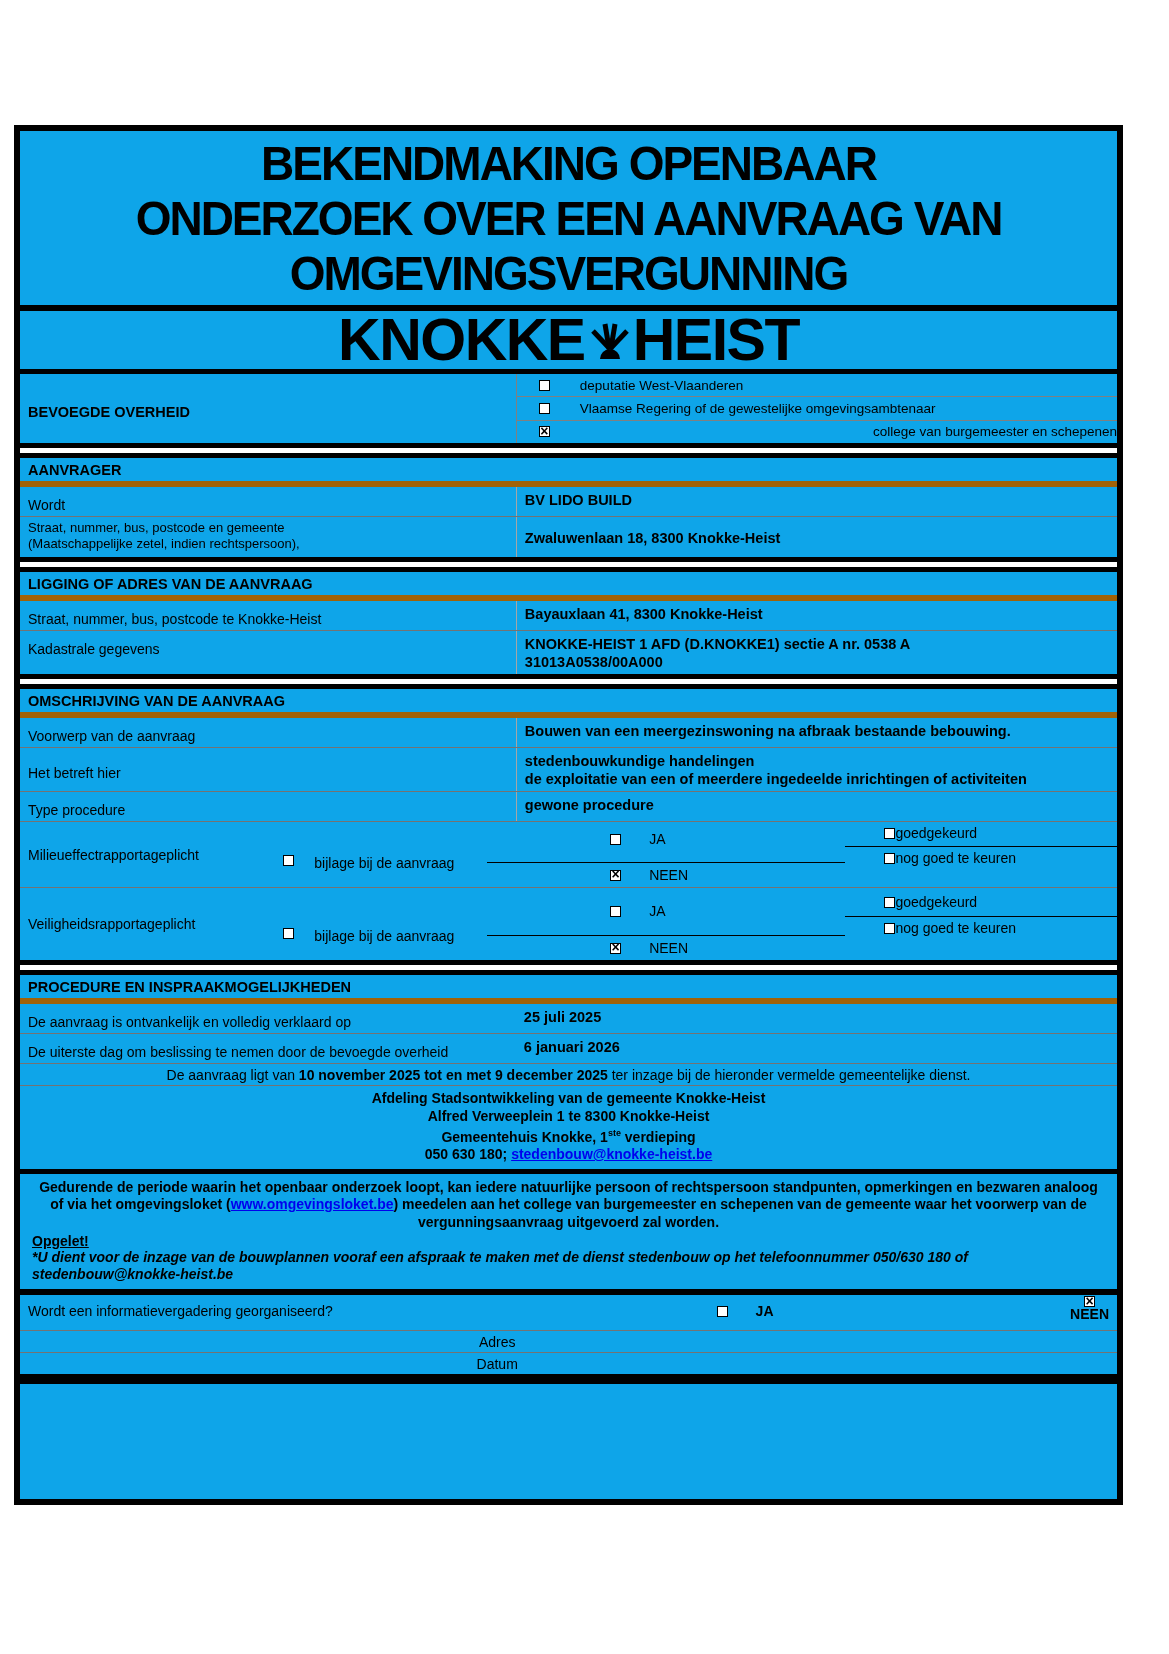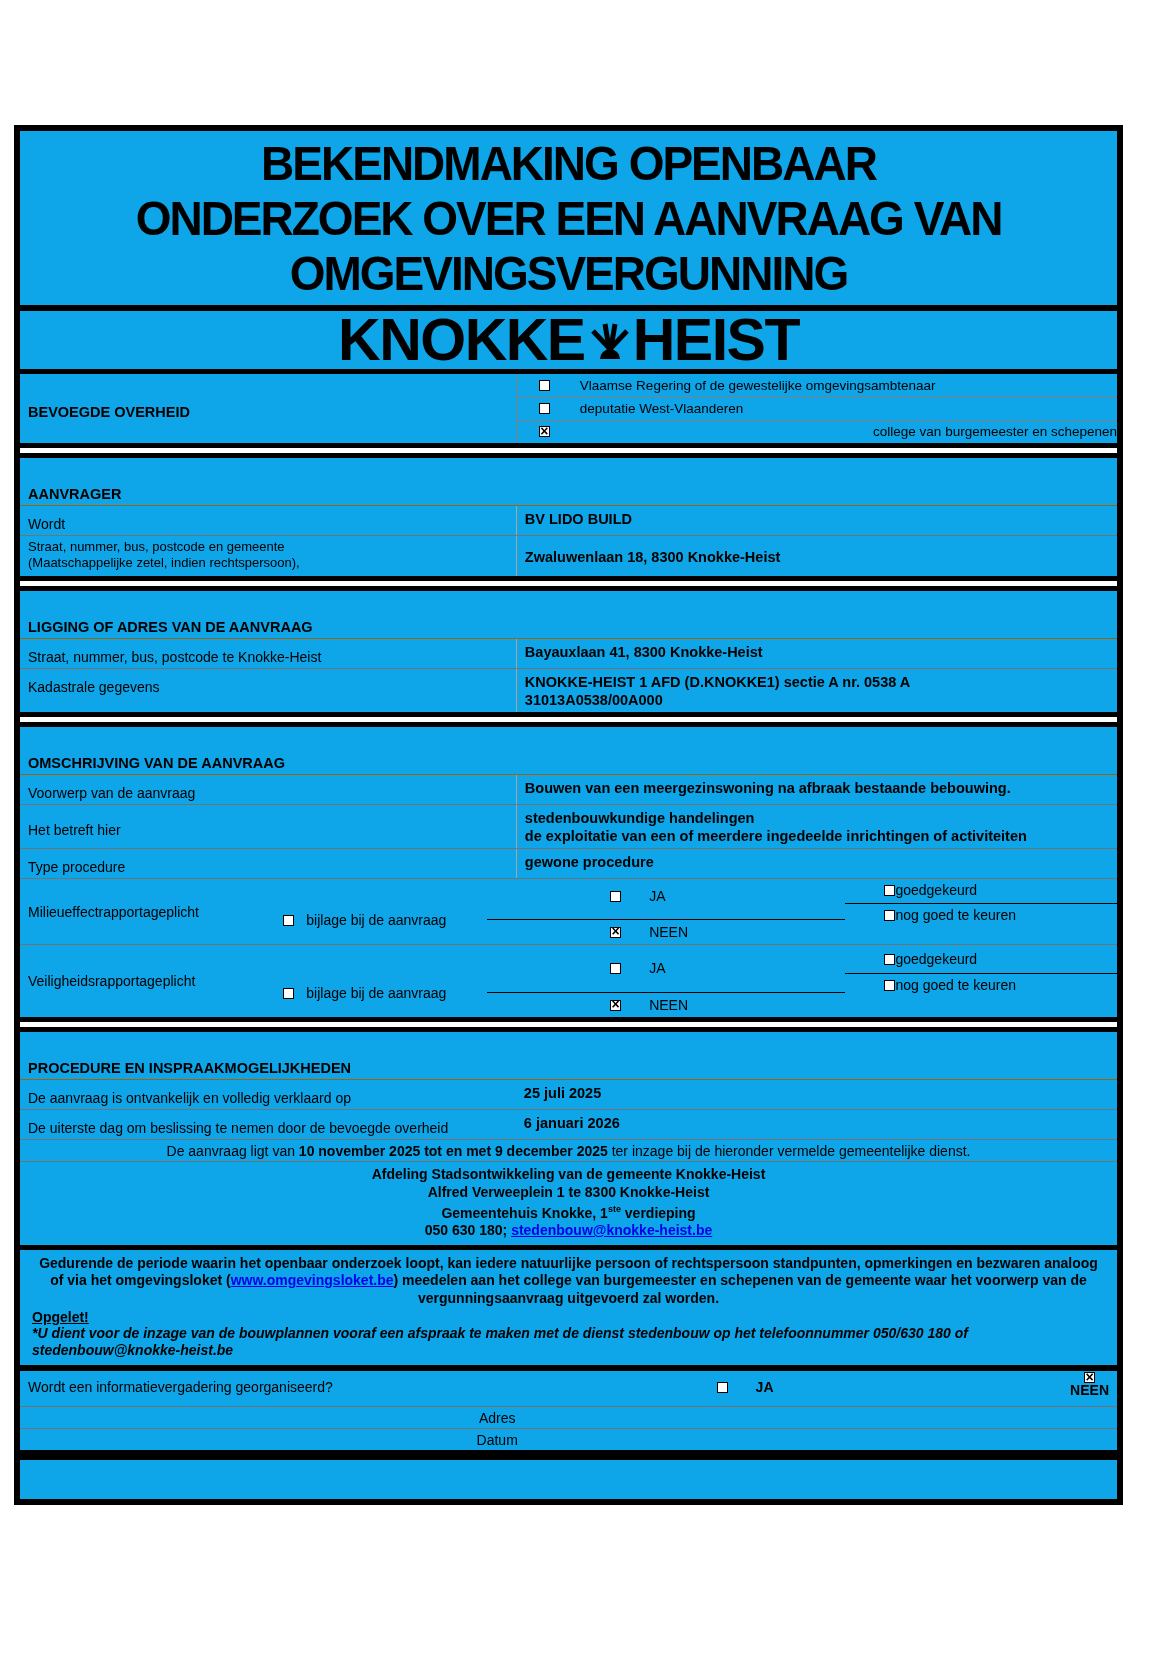--- a/index.html
+++ b/index.html
@@ -14,40 +14,40 @@
   }
   
   .title-block { height:180px; border-bottom:6px solid #000; display:flex; flex-direction:column; justify-content:center; text-align:center; padding:4px 0; }
   .title-line { font-size:46px; font-weight:bold; letter-spacing:-2px; line-height:55px; transform:scaleY(1.04); }
   
   .logo-row { height:58px; display:flex; align-items:center; justify-content:center; }
   .logo { display:flex; align-items:flex-start; font-size:59px; font-weight:bold; letter-spacing:-1.5px; line-height:1; }
   .logo svg { margin:0 2px 1px 4px; }
   
   .sec { border-top:5px solid #000; }
-  .sec-hdr { font-weight:bold; font-size:14.5px; padding:4px 8px 3px; border-bottom:1px solid #a16207;margin-top:24px; }
+  .sec-hdr { font-weight:bold; font-size:14.5px; padding:4px 8px 3px; border-bottom:6px solid #a16207; }
   .row { display:flex; border-bottom:1px solid #737373; align-items:stretch; }
   .row:last-child { border-bottom:none; }
   .lbl { width:45.2%; padding:10px 8px 3px; font-size:14px; }
   .lbl.small { font-size:13px; line-height:15.5px; padding-top:3px; }
   .val { flex:1; padding:4px 8px 3px; font-weight:bold; font-size:14.5px; border-left:1px solid #a6a6a6; line-height:18px; }
   .spacer { border-top:5px solid #000; border-bottom:5px solid #000; height:15px; background:#fff; }
   
   .cb { display:inline-block; width:11px; height:11px; border:1.6px solid #000; position:relative; flex:none; background:#fff; }
   .cb.checked::before { content:"\00D7"; position:absolute; left:50%; top:50%; transform:translate(-50%,-56%); font-size:14px; font-weight:bold; line-height:1; }
   
   .bevoegde { display:flex; min-height:74px; }
   .bevoegde .lbl { display:flex; align-items:center; font-weight:bold; font-size:14.5px; }
   .opt-col { flex:1; display:flex; flex-direction:column; border-left:1px solid #808080; }
   .opt { flex:1; display:flex; align-items:center; gap:30px; padding-left:22px; font-size:13.5px; border-bottom:1px solid #808080; }
   .opt:last-child { border-bottom:none;justify-content:space-between; }
   
   .rapp { position:relative; border-bottom:1px solid #737373; font-size:14px; }
   .rapp .rlabel { position:absolute; left:8px; top:50%; transform:translateY(-50%); }
-  .rapp .bijlage { position:absolute; left:24%; display:flex; align-items:center; gap:12px; }
+  .rapp .bijlage { position:absolute; left:24%; display:flex; align-items:flex-start; gap:20px; }
   .rapp .midline { position:absolute; left:42.6%; width:32.6%; border-top:1.4px solid #000; }
   .rapp .jn { position:absolute; left:53.8%; display:flex; align-items:center; gap:28px; }
   .rapp .rline { position:absolute; left:75.2%; right:0; border-top:1.4px solid #000; }
   .rapp .appr { position:absolute; left:78.8%; display:flex; align-items:center; gap:0; }
   
   .center-row { border-bottom:1px solid #737373; text-align:center; font-size:14px; padding:3px 6px 2px; }
   .dienst { text-align:center; font-weight:bold; font-size:14px; line-height:17.5px; padding:4px 6px 5px; }
   a.link { color:#0000EE; text-decoration:underline; }
   .para-block { border-top:5px solid #000; border-bottom:6px solid #000; padding:5px 12px 6px; font-size:14px; }
   .para-center { font-weight:bold; text-align:center; line-height:17.5px; }
@@ -93,25 +93,25 @@
         </span>
         <span>HEIST</span>
       </div>
     </div>
 
     <div class="sec bevoegde">
       <div class="lbl">BEVOEGDE OVERHEID</div>
       <div class="opt-col">
         <div class="opt">
           <span class="cb"></span>
+          <span>deputatie West-Vlaanderen</span>
+        </div>
+        <div class="opt">
+          <span class="cb"></span>
           <span>Vlaamse Regering of de gewestelijke omgevingsambtenaar</span>
-        </div>
-        <div class="opt">
-          <span class="cb"></span>
-          <span>deputatie West-Vlaanderen</span>
         </div>
         <div class="opt">
           <span class="cb checked"></span>
           <span>college van burgemeester en schepenen</span>
         </div>
       </div>
     </div>
 
     <div class="spacer"></div>
 

